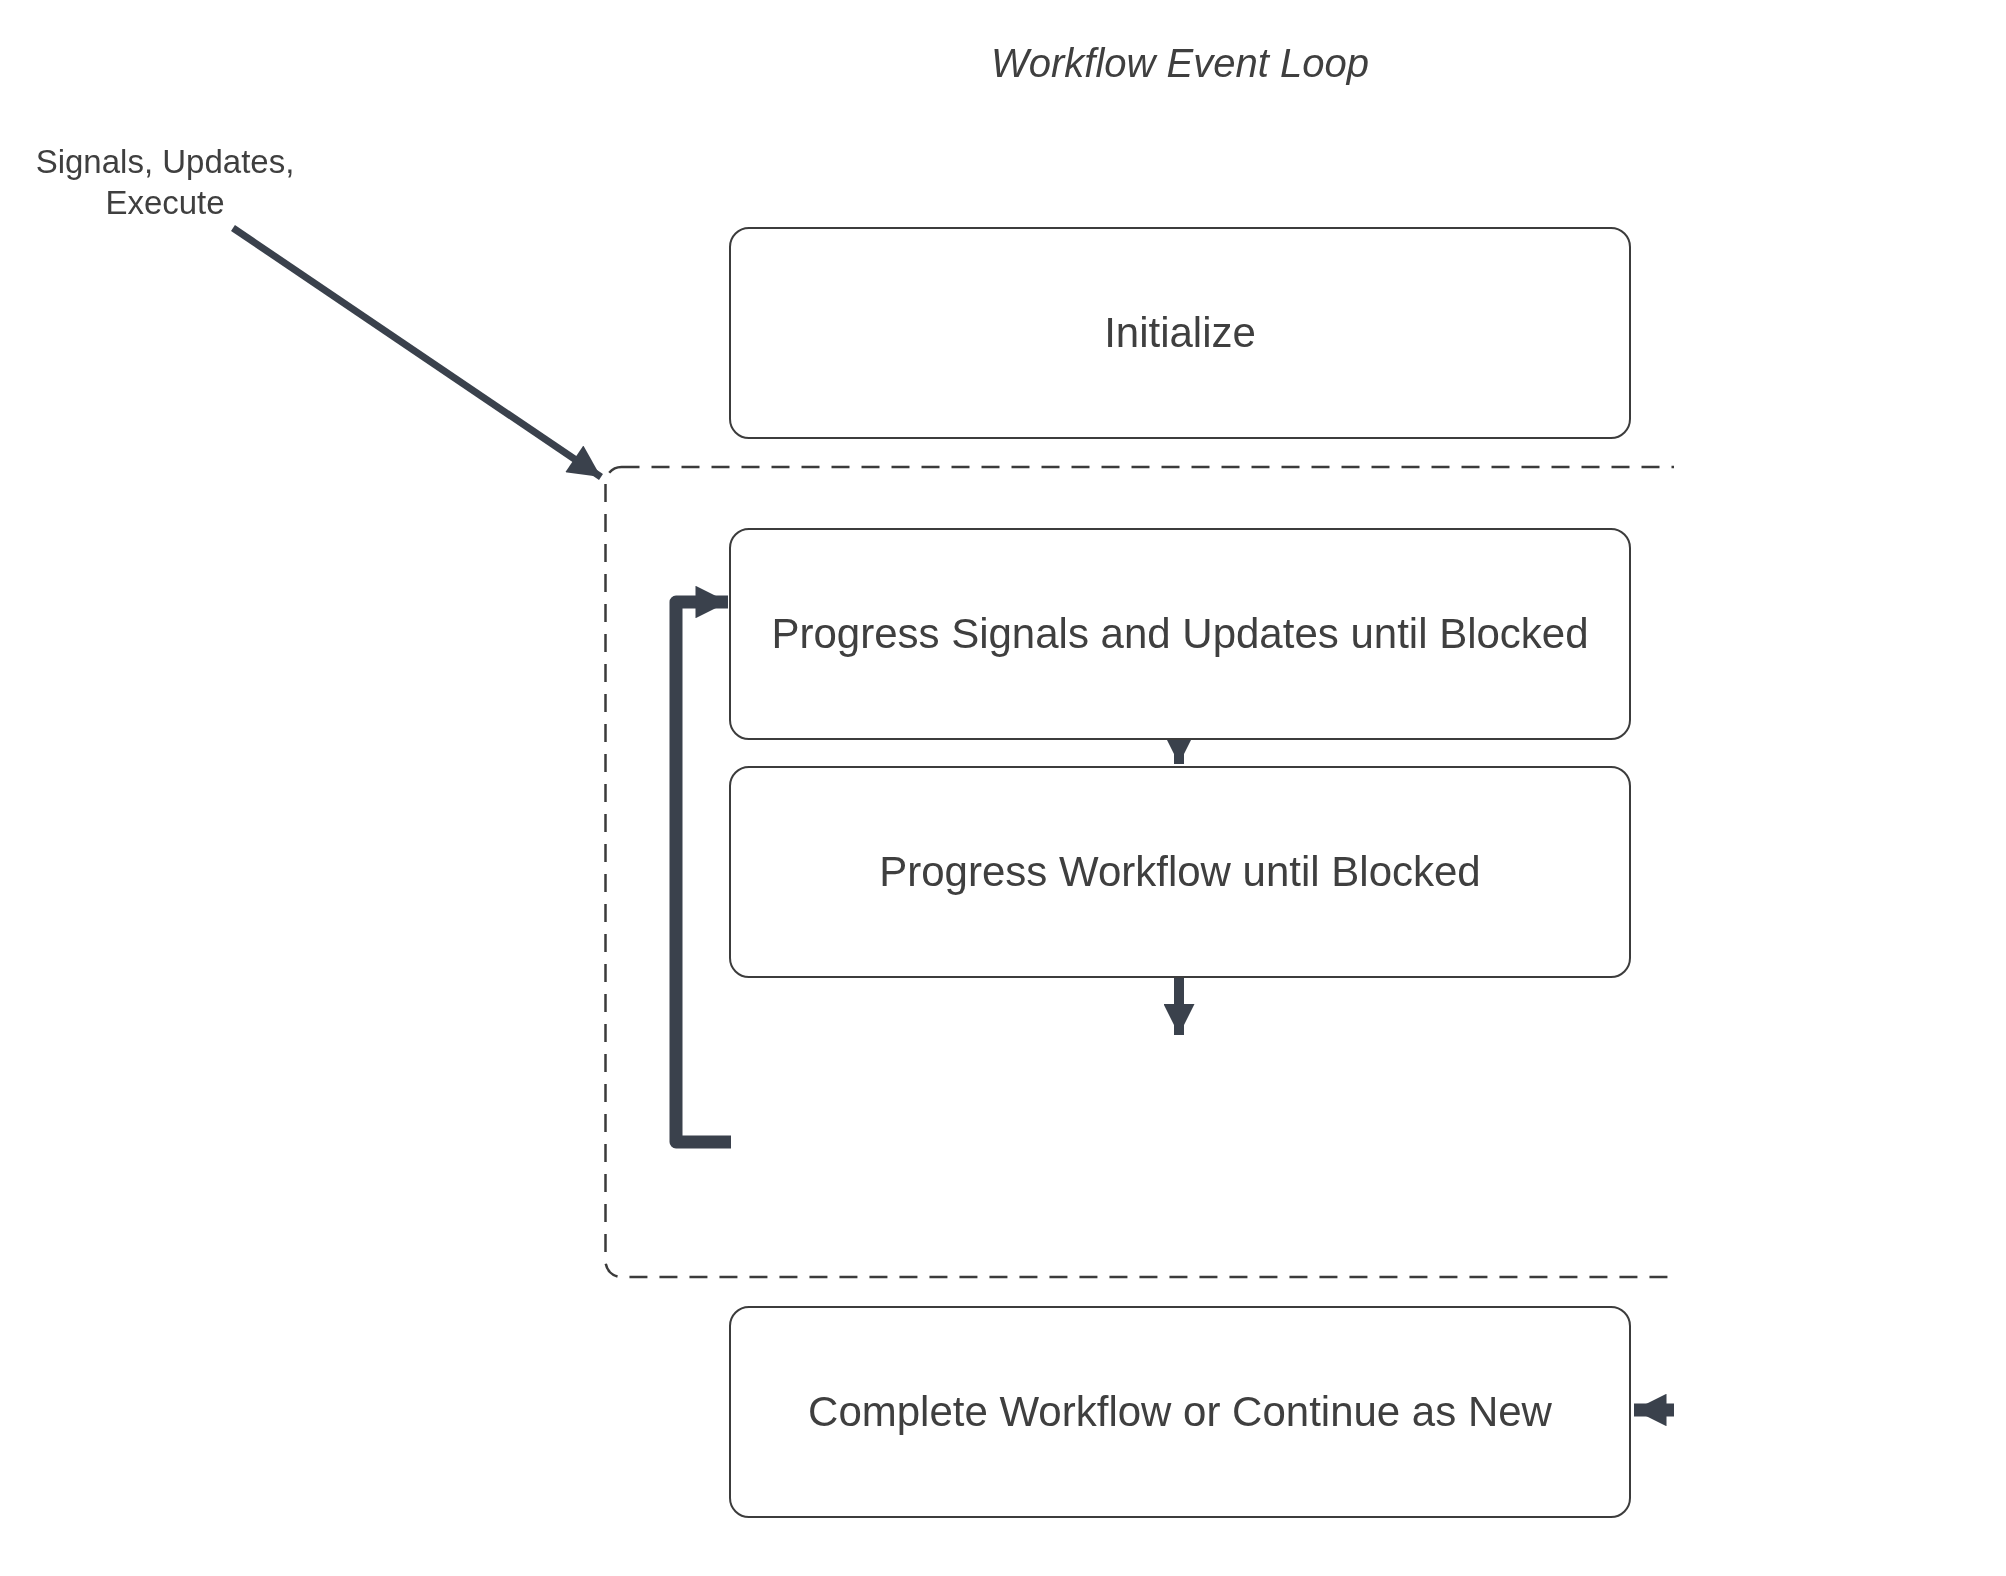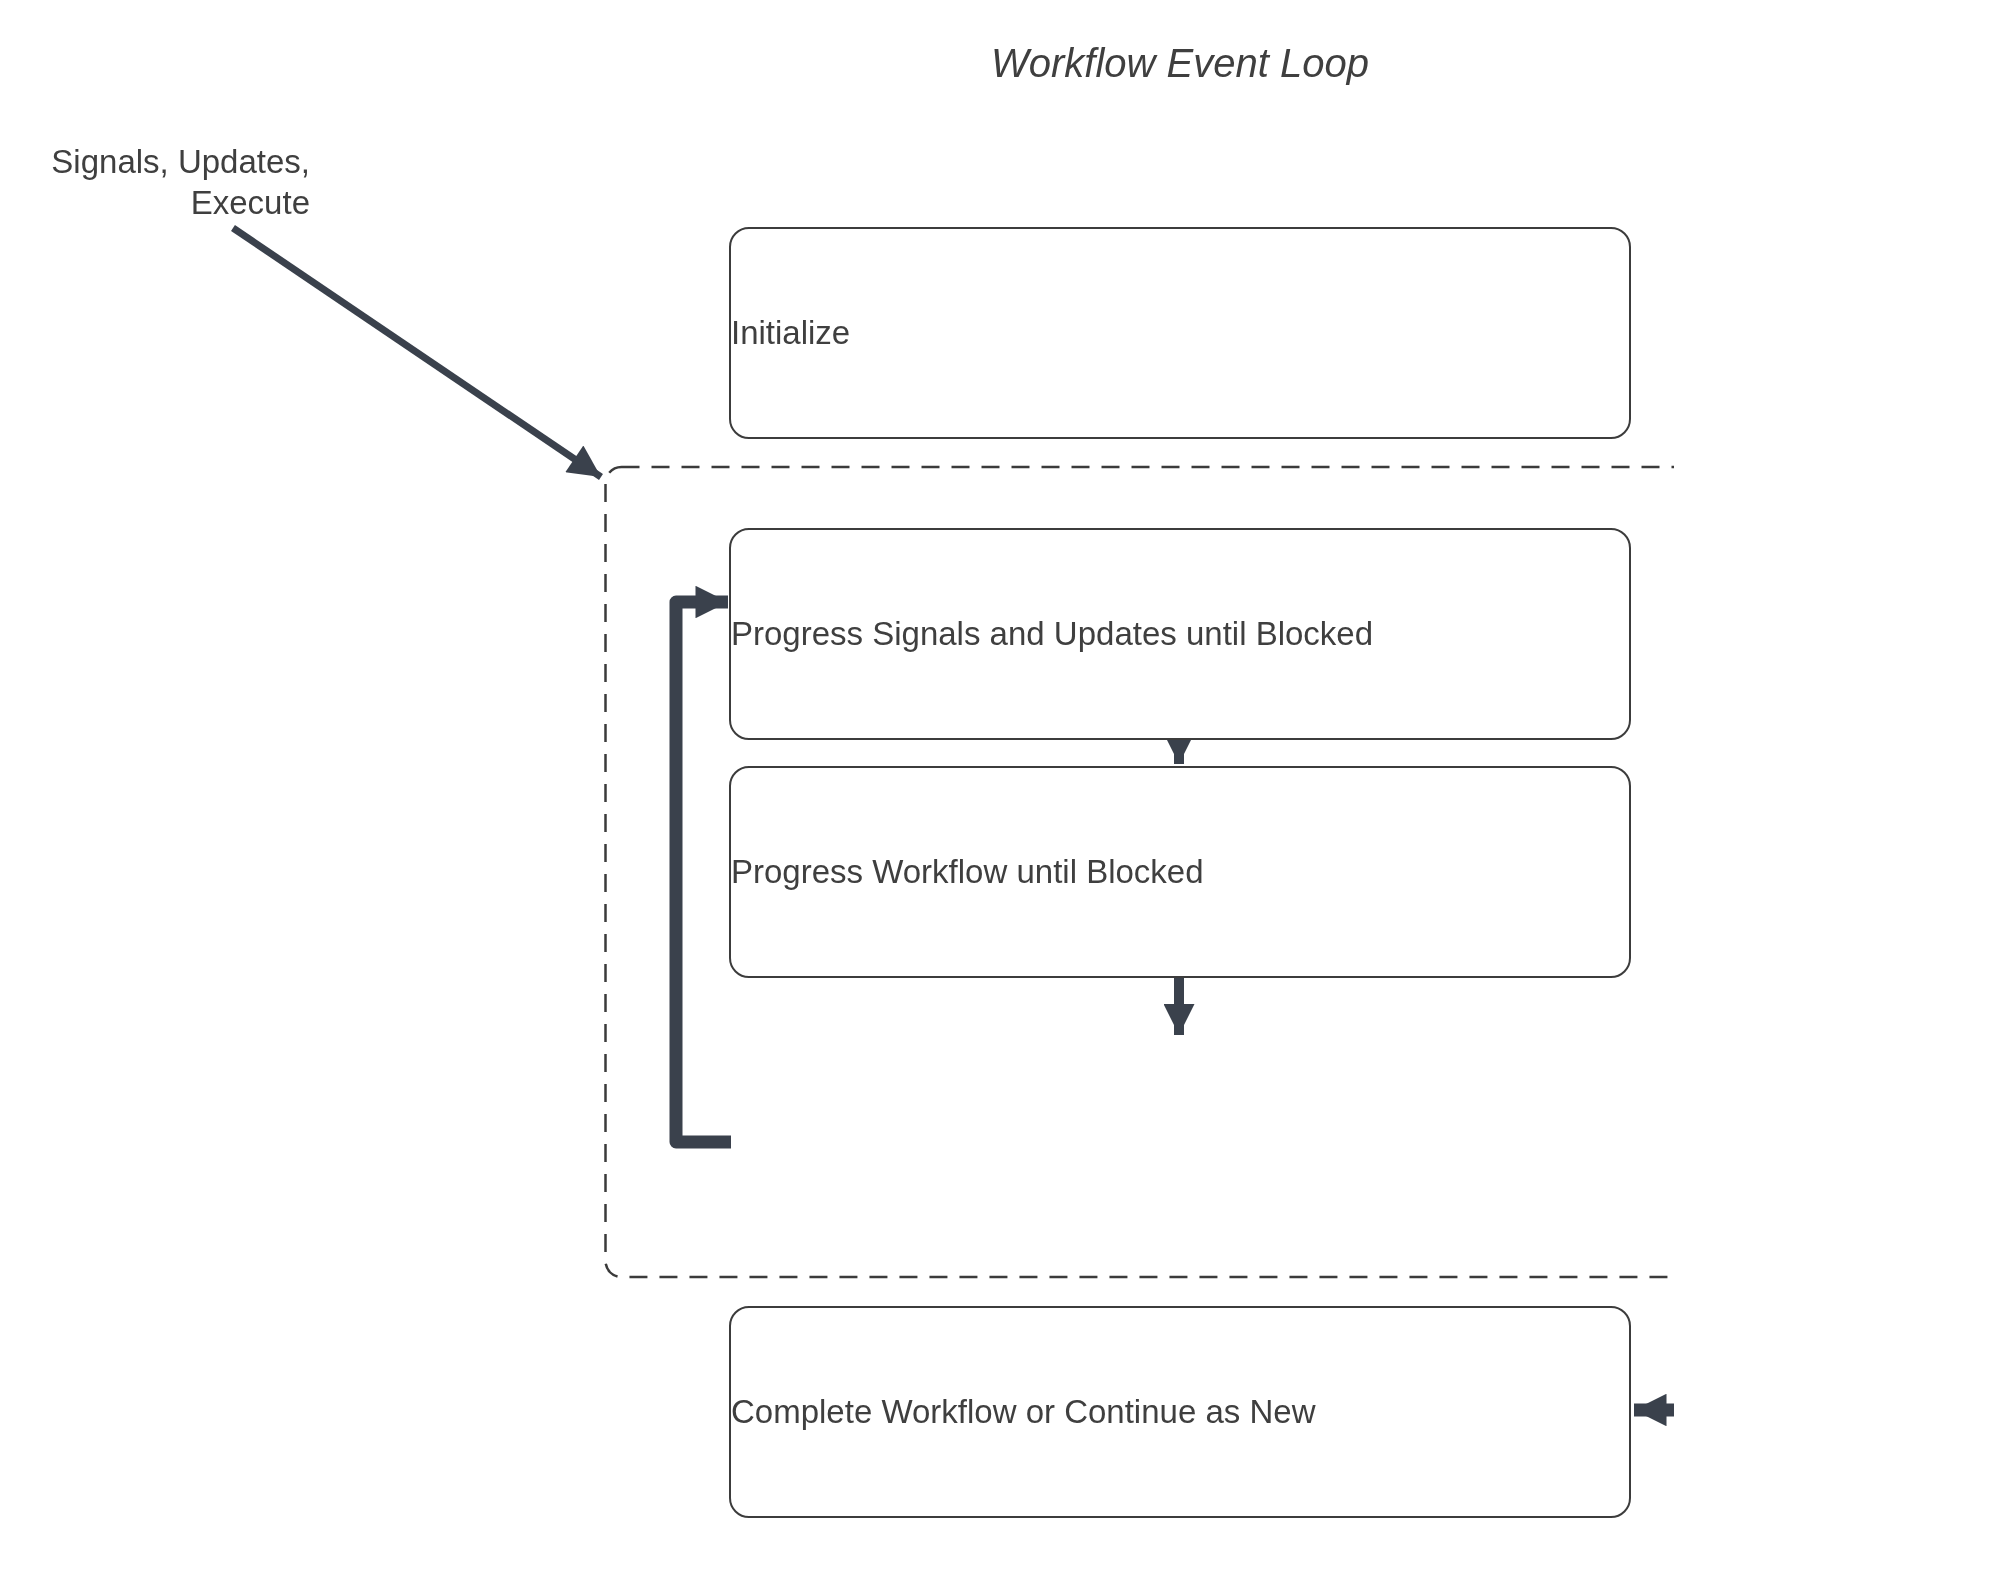--- a/index.html
+++ b/index.html
@@ -25,38 +25,39 @@
     font-size: 40px;
     font-style: italic;
     line-height: 52px;
     color: var(--text, #3f3f3f);
   }
   .annotation {
     position: absolute;
     left: 20px;
     top: 141px;
     width: 290px;
-    text-align: right;
+    text-align: center;
     font-size: 33px;
     line-height: 41px;
     color: var(--text, #3f3f3f);
   }
   .node {
     position: absolute;
     left: 729px;
     width: 902px;
     height: 212px;
     box-sizing: border-box;
     background: #ffffff;
     border: 2px solid var(--box-border, #3c3c3c);
     border-radius: 20px;
     display: flex;
     align-items: center;
+    justify-content: center;
     text-align: center;
-    font-size: 33px;
+    font-size: 42px;
     color: var(--text, #3f3f3f);
   }
   .node-initialize        { top: 227px; }
   .node-progress-signals  { top: 496px; margin-top: 32px; }
   .node-progress-workflow { top: 766px; }
   .node-execute-queries   { top: 1037px; }
   .node-complete          { top: 1306px; }
   svg.connectors {
     position: absolute;
     left: 0;

